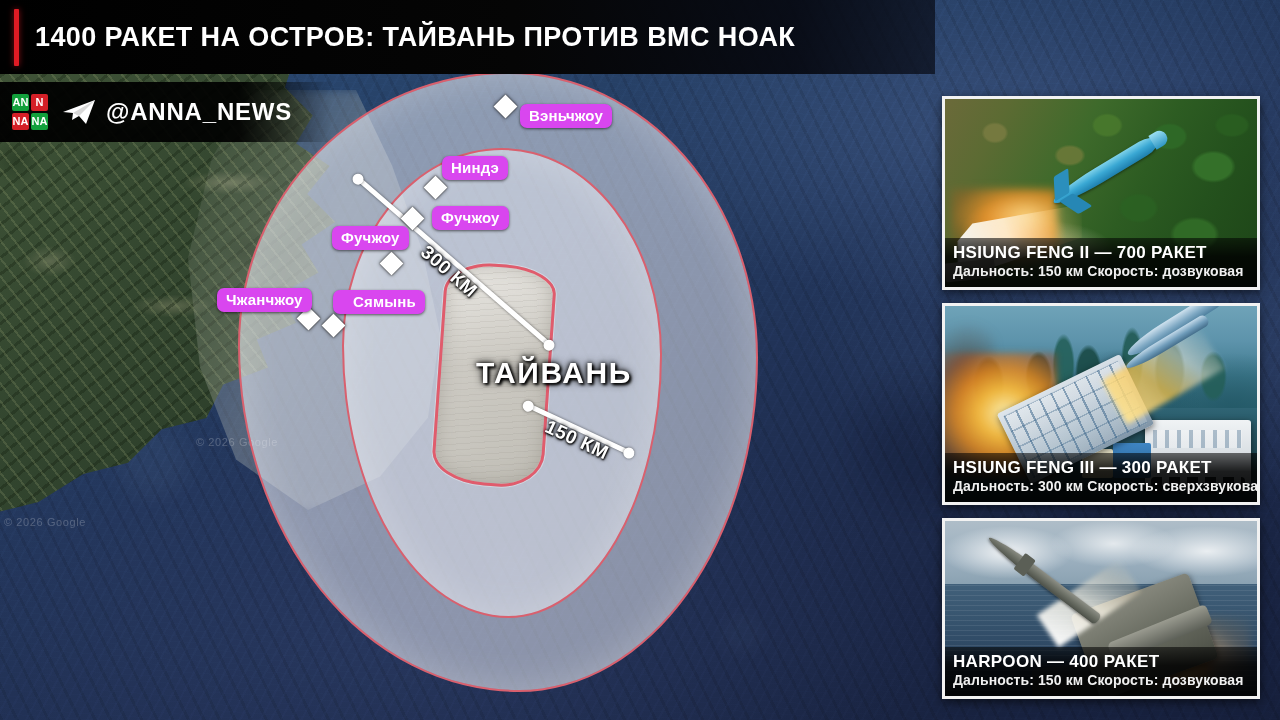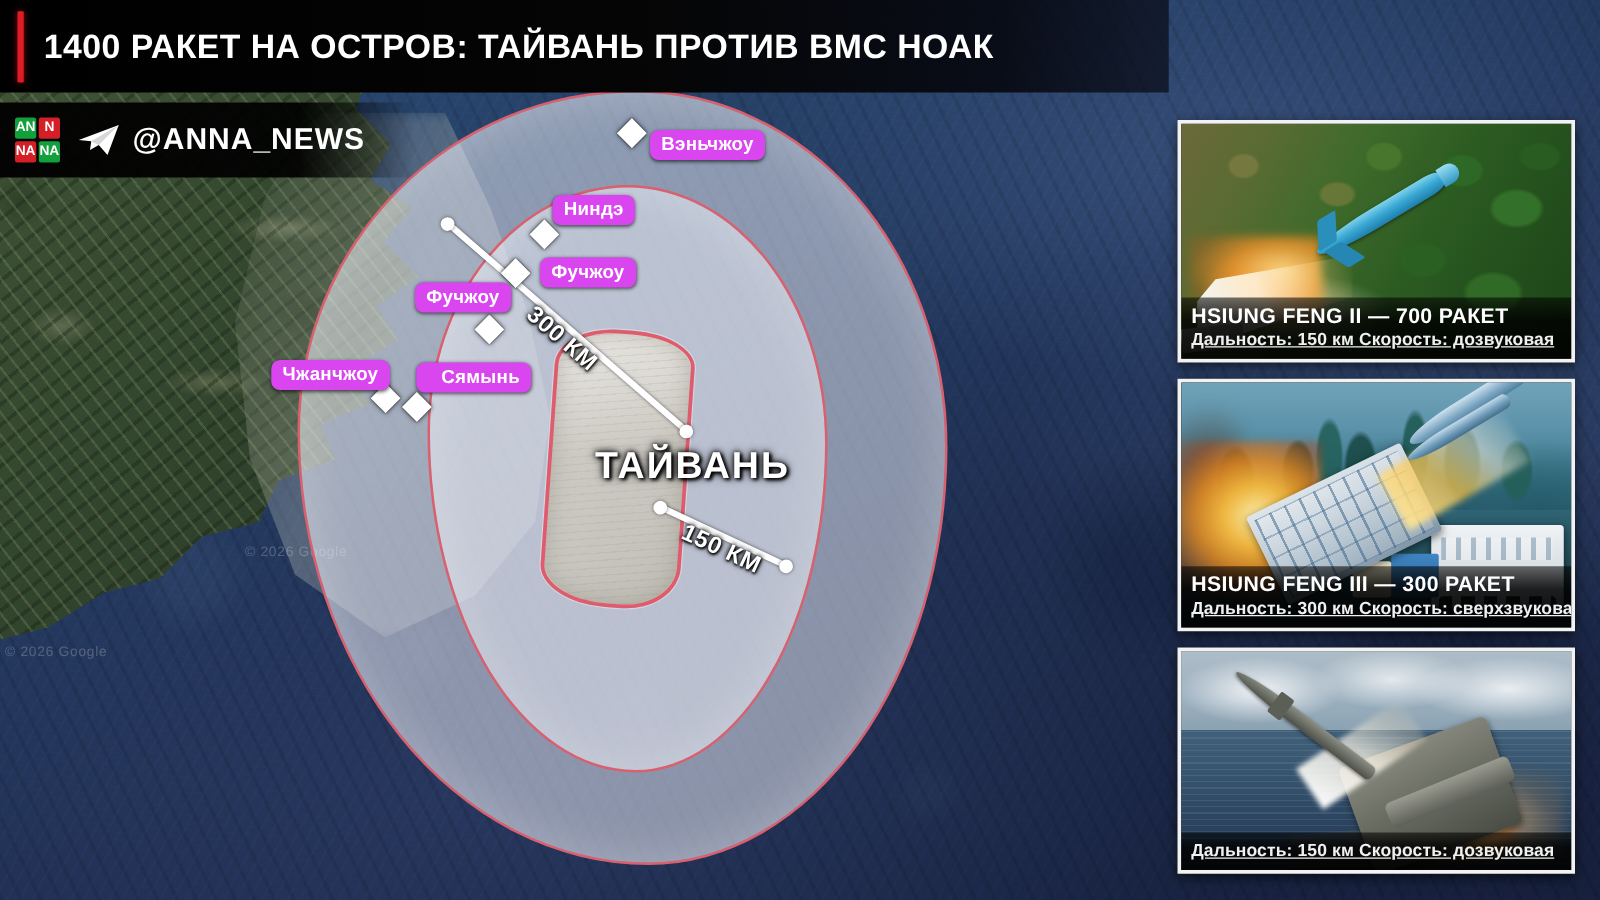--- a/index.html
+++ b/index.html
@@ -215,21 +215,21 @@
     position:absolute;left:0;right:0;bottom:0;
     background:linear-gradient(180deg,rgba(0,0,0,.55) 0%,rgba(0,0,0,.86) 38%,rgba(0,0,0,.93) 100%);
     padding:5px 8px 7px;
   }
   .card .c-title{
     color:#fff;font-size:17px;font-weight:700;letter-spacing:.3px;
     white-space:nowrap;line-height:1.15;
   }
   .card .c-sub{
     color:#f0f0f0;font-size:14px;font-weight:700;letter-spacing:.1px;
-    white-space:nowrap;line-height:1.2;margin-top:1px;text-decoration:underline;
+    white-space:nowrap;line-height:1.2;margin-top:1px;
   }
 
   
   .ph1{height:188px;
     background:
       radial-gradient(ellipse 26% 30% at 22% 72%, rgba(255,170,70,.85), rgba(255,140,40,0) 66%),
       radial-gradient(ellipse 40% 26% at 30% 80%, rgba(255,245,225,.55), rgba(255,255,255,0) 60%),
       linear-gradient(118deg,#6b6a3a 0%,#5c6b33 16%,#3e6a2b 38%,#2d5c22 58%,#24511d 76%,#1d4417 100%);
   }
   .ph1 .trees{
@@ -566,18 +566,19 @@
         <div class="smoke3"></div>
         <div class="fire3"></div>
         <div class="launcher3"></div>
         <div class="tube"></div>
         <div class="plume3"></div>
         <div class="missile3">
           <div class="seg"></div>
         </div>
       </div>
       <div class="caption">
+        <div class="c-title">HARPOON — 400 РАКЕТ</div>
         <div class="c-sub">Дальность: 150 км Скорость: дозвуковая</div>
       </div>
     </div>
 
   </div>
 </div>
 
 </body></html>

